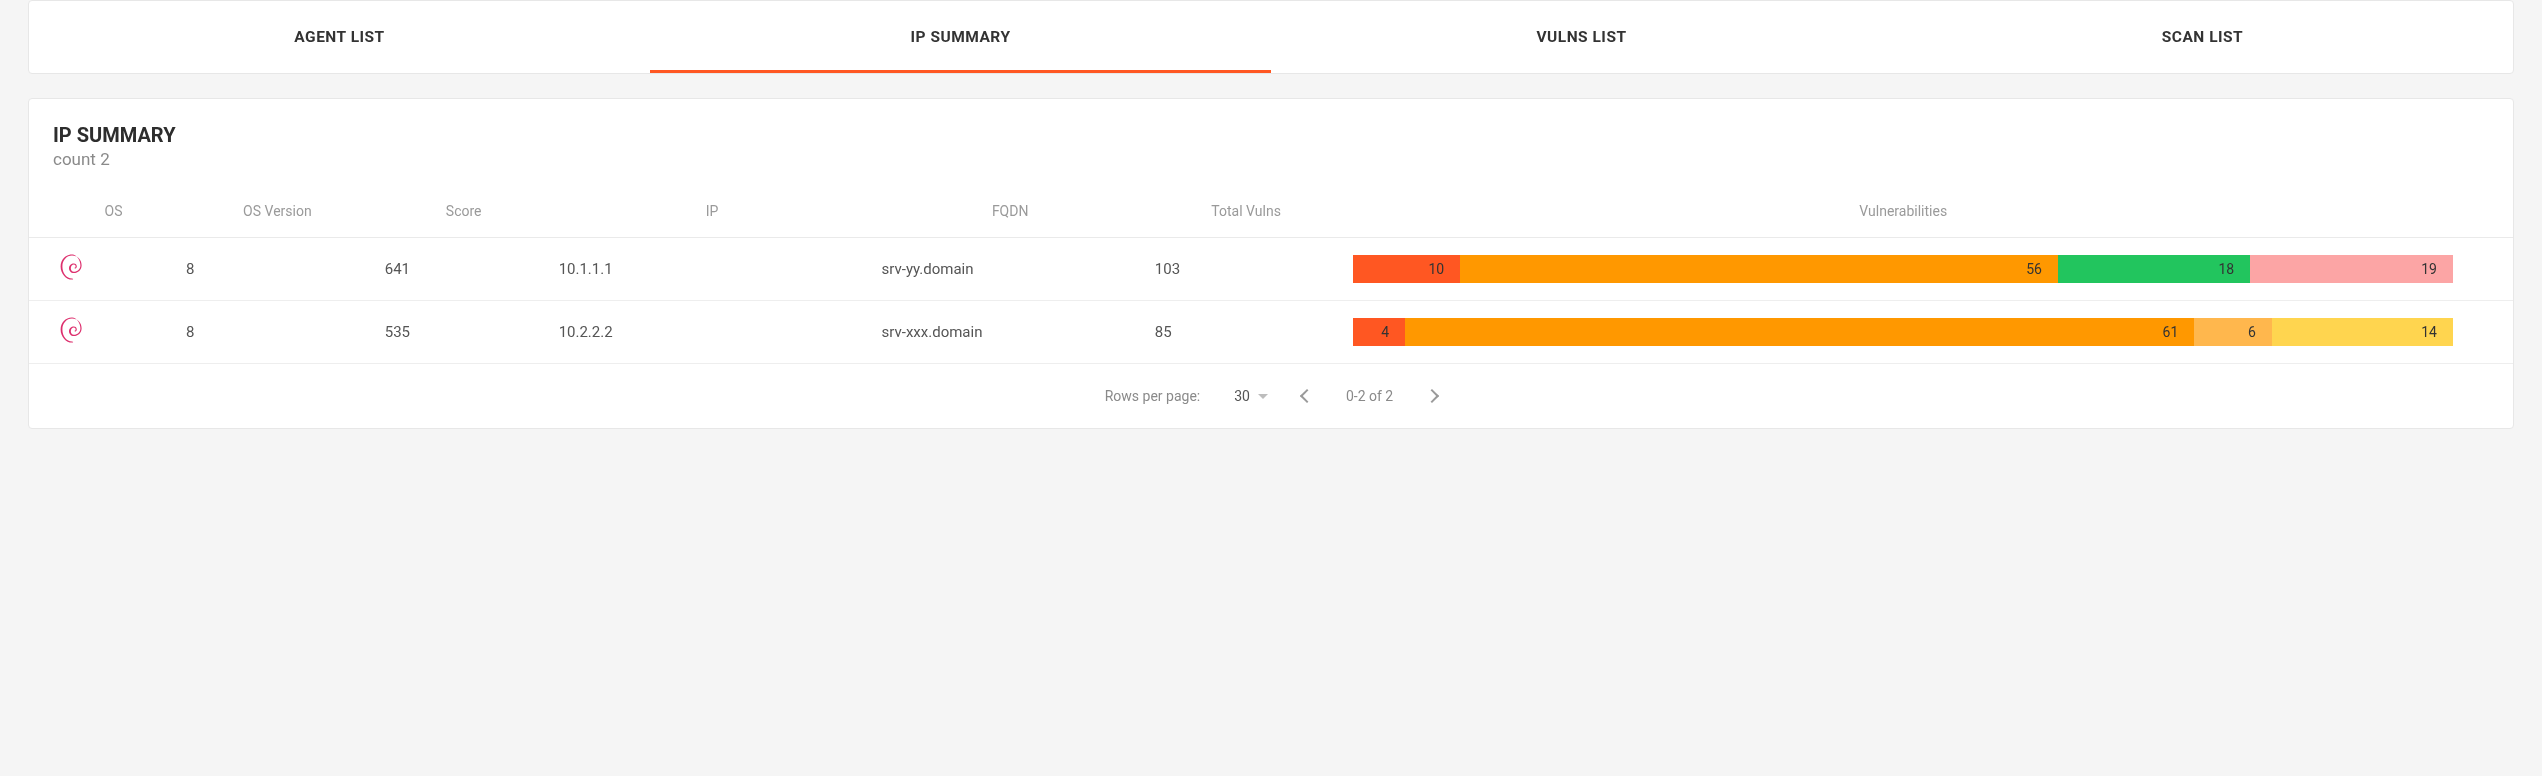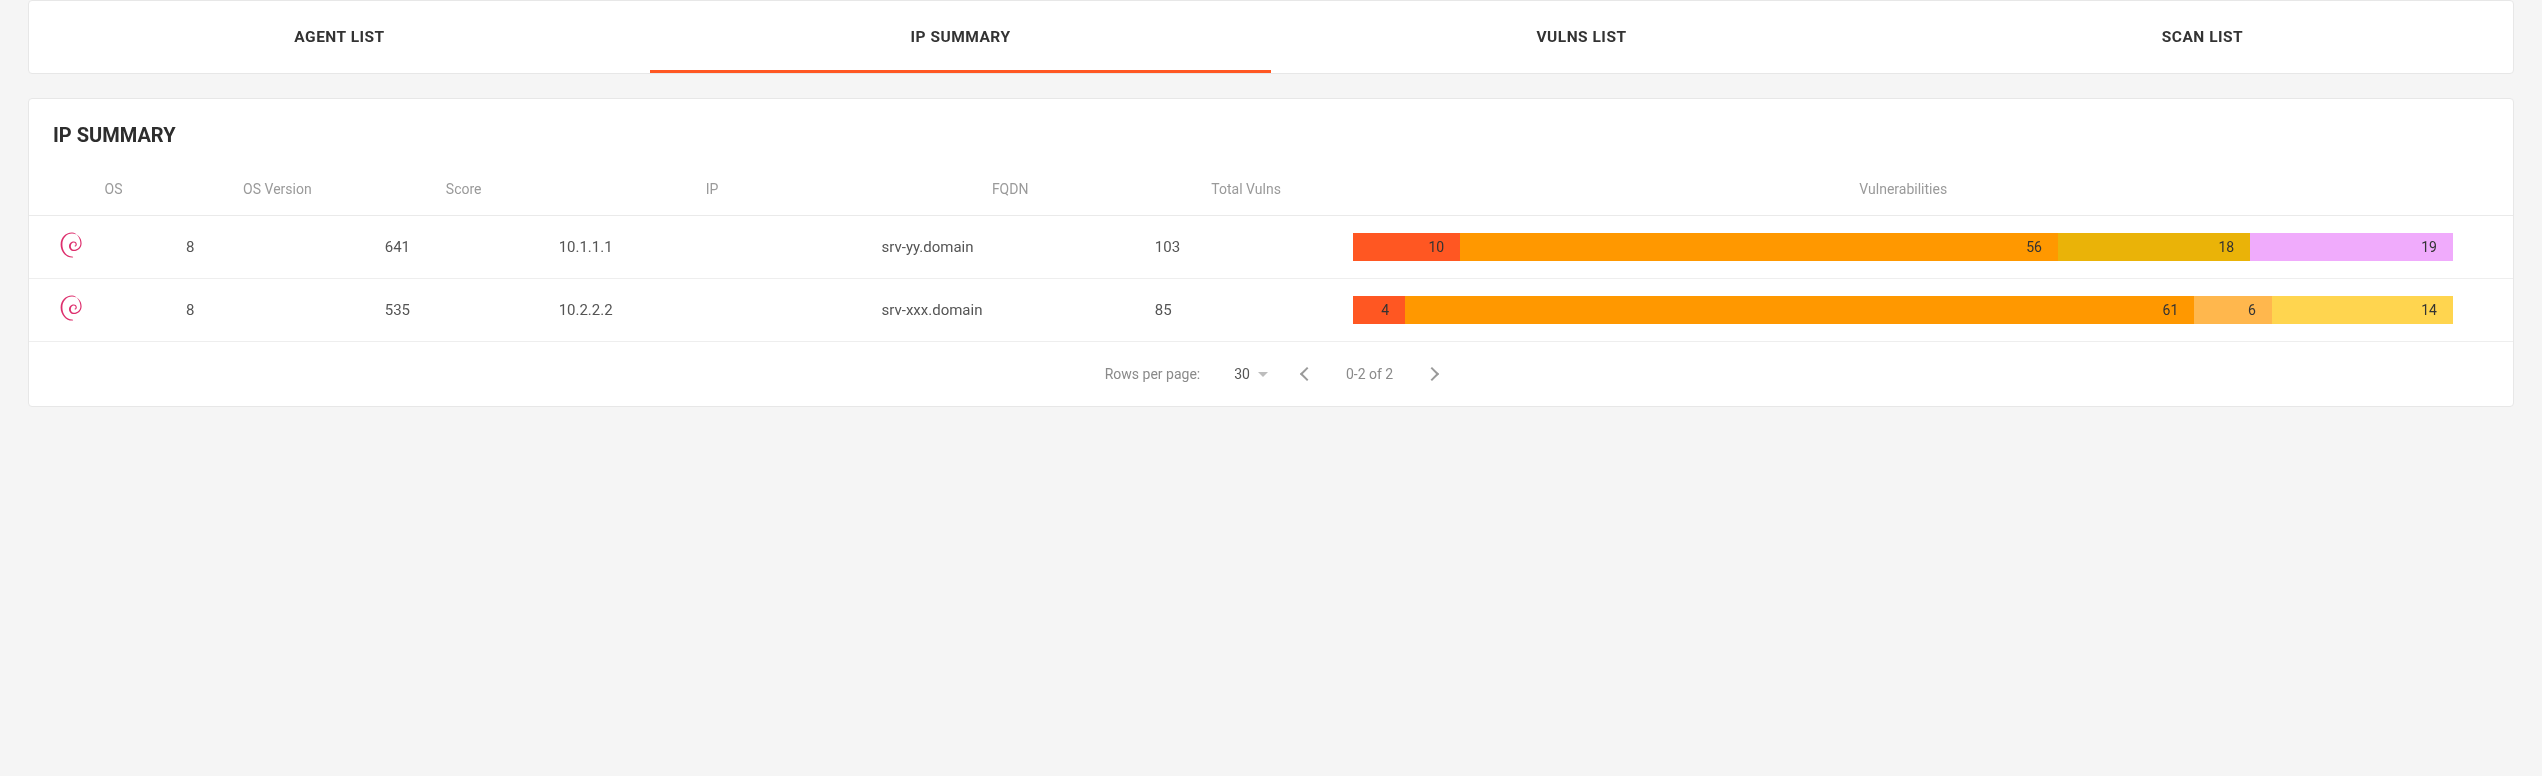--- a/index.html
+++ b/index.html
@@ -157,20 +157,21 @@
       <span>VULNS LIST</span>
     </div>
     <div class="tab">
       <span>SCAN LIST</span>
     </div>
   </div>
 
 <div class="panel-card">
   <div class="panel-header">
     <div class="panel-title">IP SUMMARY</div>
+    <div class="panel-sub">count 2</div>
   </div>
 
   <table>
     <thead>
       <tr>
         <th class="os-col">OS</th>
         <th class="ver-col">OS Version</th>
         <th class="score-col">Score</th>
         <th class="ip-col">IP</th>
         <th class="fqdn-col">FQDN</th>
@@ -185,22 +186,22 @@
             </svg></td>
           <td class="ver-col">8</td>
           <td class="score-col">641</td>
           <td class="ip-col">10.1.1.1</td>
           <td class="fqdn-col">srv-yy.domain</td>
           <td class="tot-col">103</td>
           <td class="vuln-col">
             <div class="vbar">
               <div class="seg" style="width: 9.70874%; background: rgb(255, 87, 34);">10</div>
               <div class="seg" style="width: 54.3689%; background: rgb(255, 152, 0);">56</div>
-              <div class="seg" style="width: 17.4757%; background: #eab308;">18</div>
-              <div class="seg" style="width: 18.4466%; background: #f0abfc;">19</div>
+              <div class="seg" style="width: 17.4757%; background: #22c55e;">18</div>
+              <div class="seg" style="width: 18.4466%; background: #fca5a5;">19</div>
             </div>
           </td>
         </tr>
         <tr>
           <td class="os-col"><svg viewBox="0 0 100 100" class="os-icon">
               <path d="M50 8 C28 8 12 26 12 48 C12 72 30 92 50 92 C55 92 55 88 50 88 C32 88 18 70 18 48 C18 28 32 12 50 12 C68 12 82 26 82 44 C82 60 70 70 56 70 C46 70 40 62 40 54 C40 44 48 38 56 38 C62 38 66 42 66 48 C66 52 63 55 60 55 C58 55 58 52 60 52 C61 52 62 50 62 48 C62 45 60 42 56 42 C51 42 46 47 46 54 C46 60 50 66 56 66 C68 66 78 57 78 44 C78 28 66 8 50 8 Z" fill="#d70a53" opacity="0.85"></path>
             </svg></td>
           <td class="ver-col">8</td>
           <td class="score-col">535</td>
           <td class="ip-col">10.2.2.2</td>

